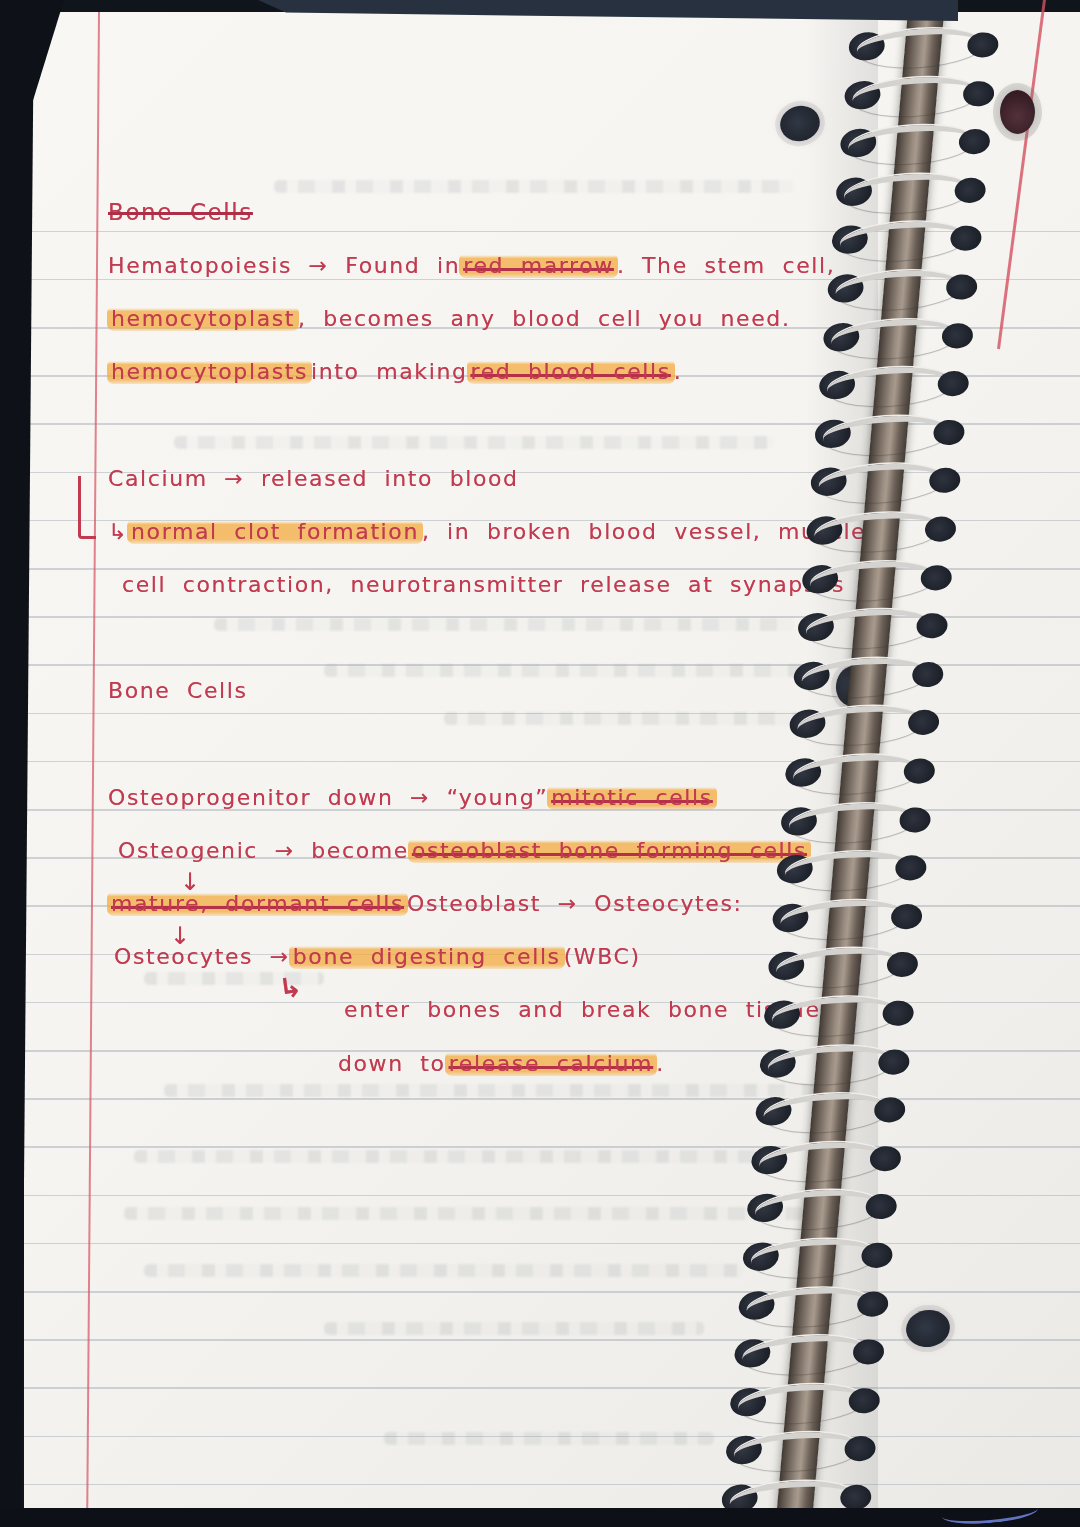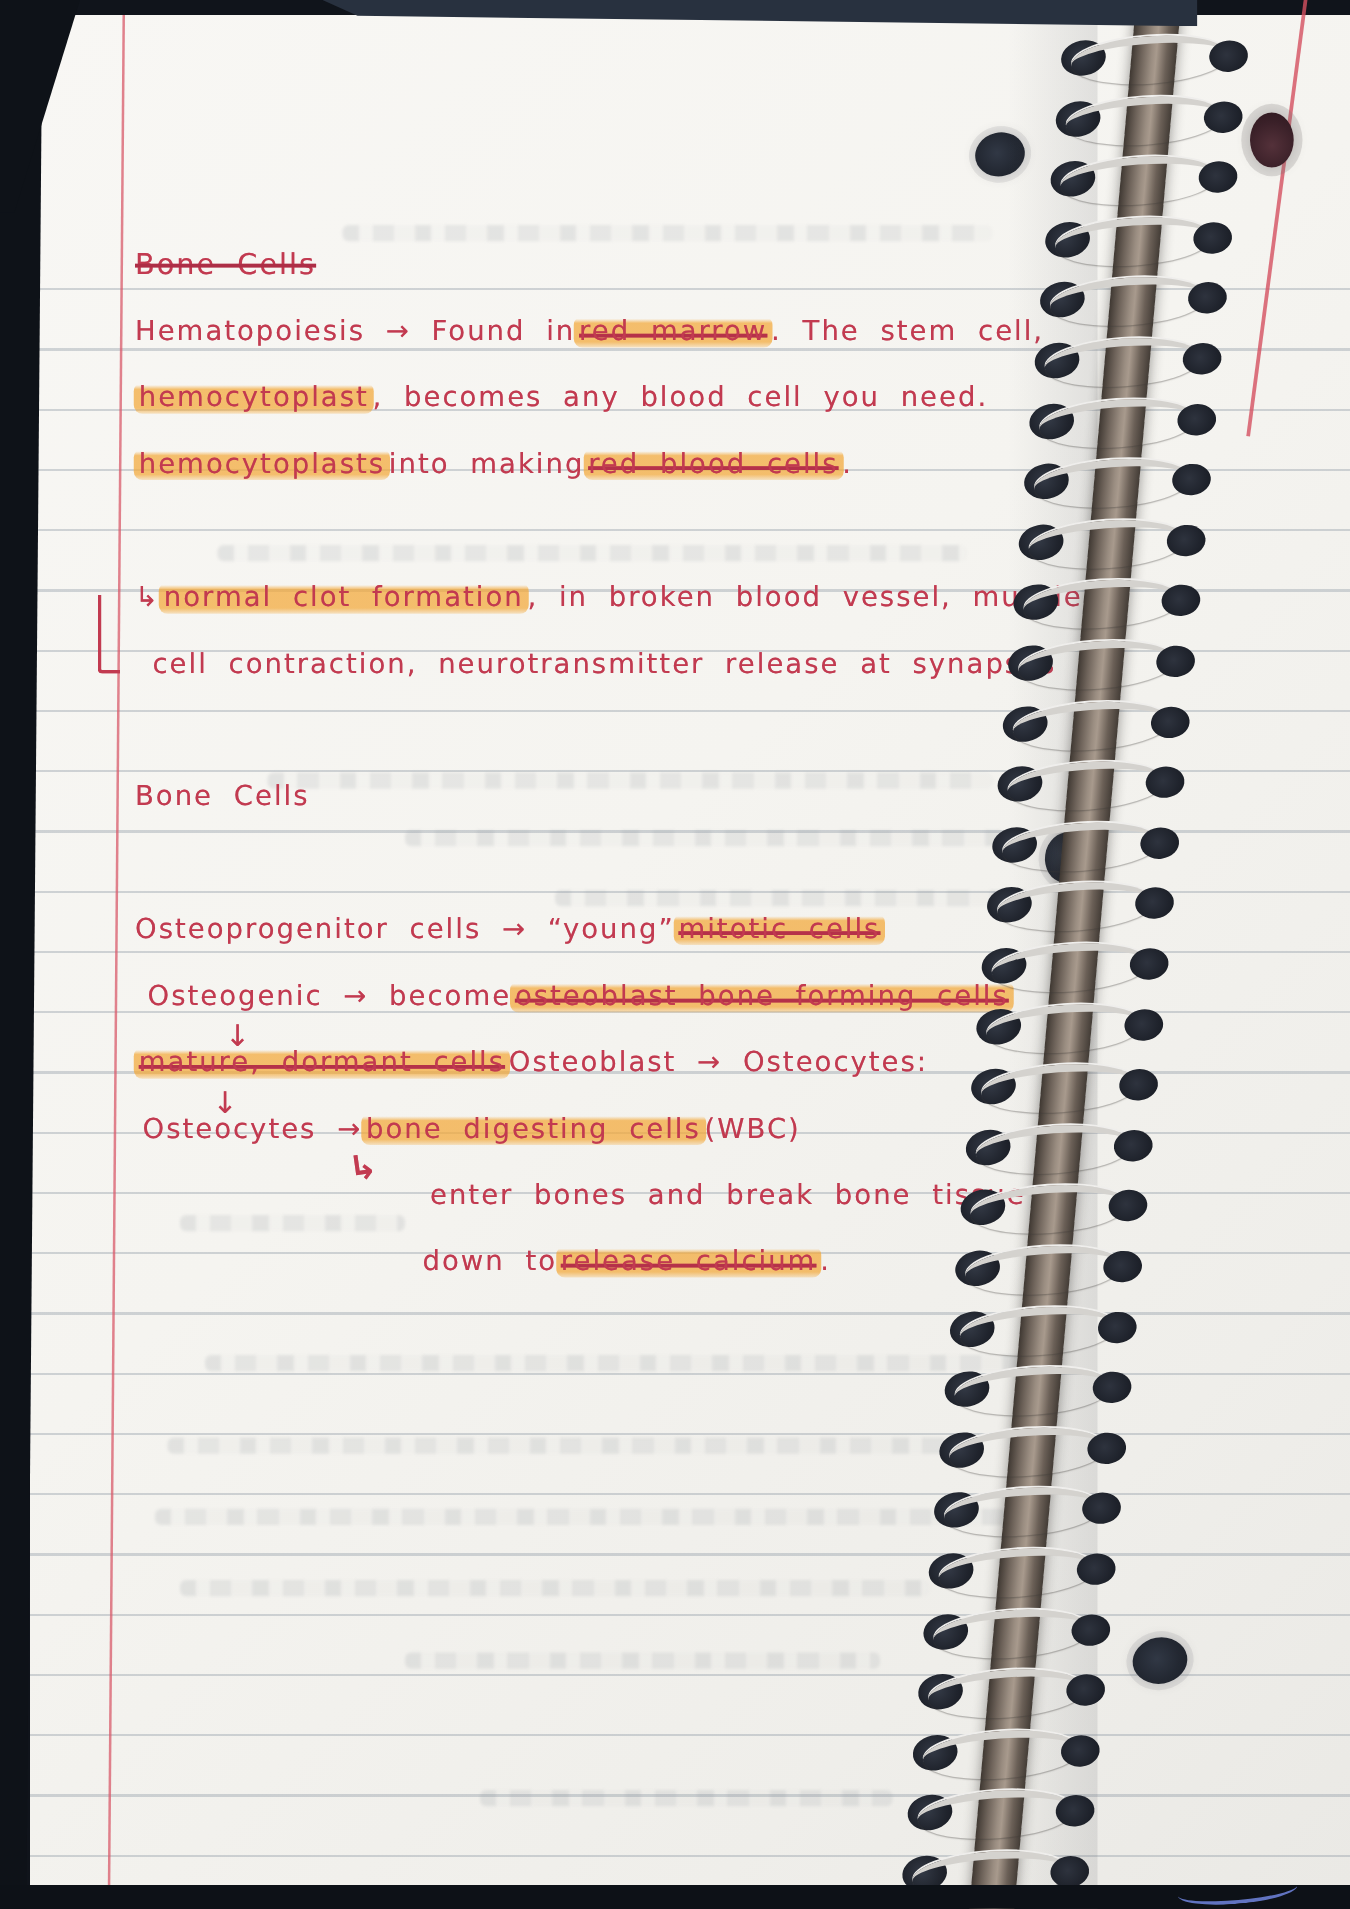--- a/index.html
+++ b/index.html
@@ -177,34 +177,37 @@
           <span class="seg">, becomes any blood cell you need.</span>
         </div>
         <div class="note-line">
           <span class="seg hl">hemocytoplasts</span>
           <span class="seg"> into making </span>
           <span class="seg hl ul">red blood cells</span>
           <span class="seg">.</span>
         </div>
         <div class="note-line"></div>
         <div class="note-line">
+          <span class="seg">Calcium → released into blood</span>
+        </div>
+        <div class="note-line">
           <span class="seg">↳ </span>
           <span class="seg hl">normal clot formation</span>
           <span class="seg">, in broken blood vessel, muscle</span>
         </div>
         <div class="note-line" style="margin-left: 14px;">
           <span class="seg">cell contraction, neurotransmitter release at synapses</span>
         </div>
         <div class="note-line"></div>
         <div class="note-line heading">
           <span class="seg">Bone Cells</span>
         </div>
         <div class="note-line"></div>
         <div class="note-line">
-          <span class="seg">Osteoprogenitor cells → “young” </span>
+          <span class="seg">Osteoprogenitor down → “young” </span>
           <span class="seg hl ul">mitotic cells</span>
         </div>
         <div class="note-line" style="margin-left: 10px;">
           <span class="seg">Osteogenic → become </span>
           <span class="seg hl ul">osteoblast bone forming cells</span>
           <span class="marker" style="left: 62px;">↓</span>
         </div>
         <div class="note-line">
           <span class="seg hl ul">mature, dormant cells</span>
           <span class="seg">Osteoblast → Osteocytes: </span>

